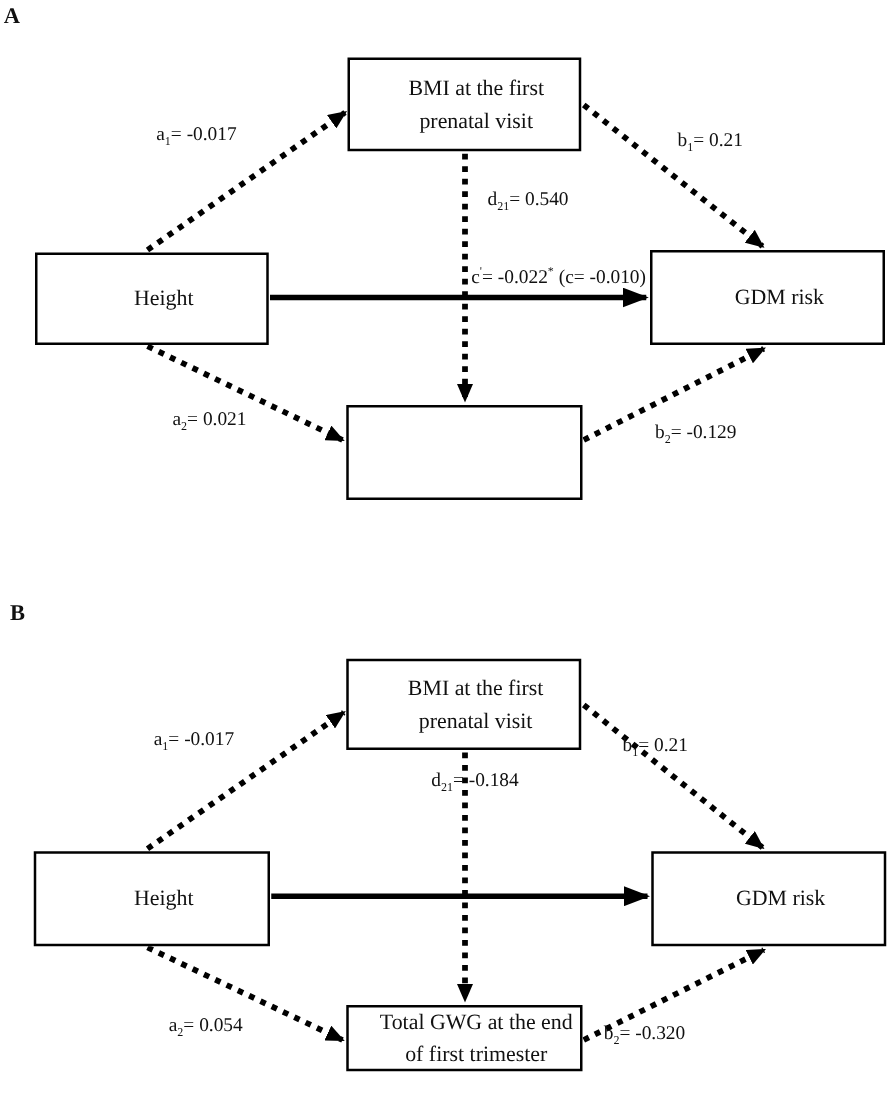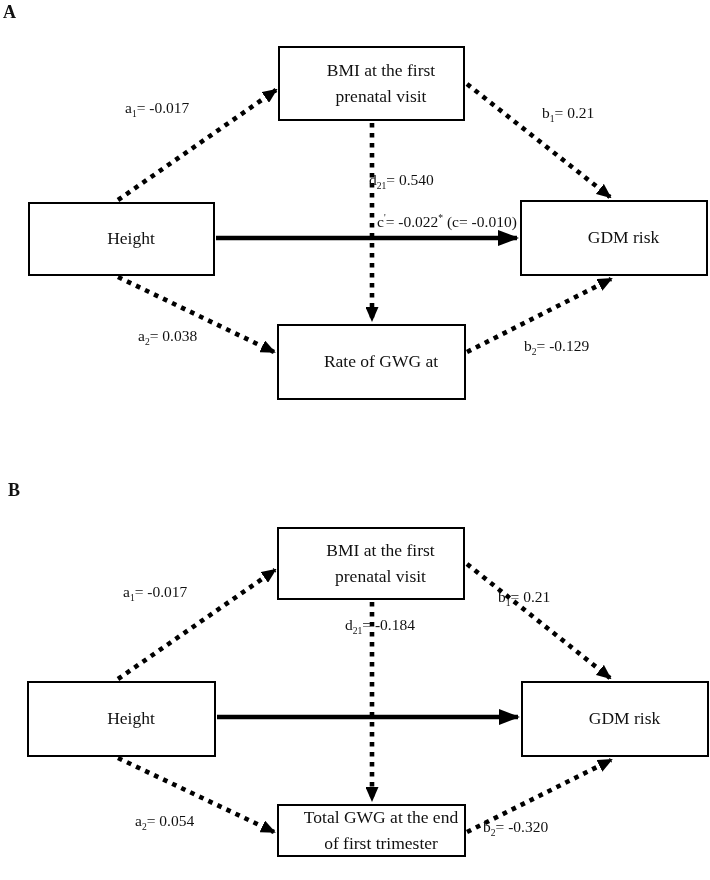--- a/index.html
+++ b/index.html
@@ -28,21 +28,21 @@
     position:absolute; font-weight:bold; font-size:18px; z-index:3;
     font-family:"Liberation Serif", serif;
   }
   
   #a-box-bmi    { left:278px; top:46px;  width:187px; height:75px; }
   #a-box-height { left:28px;  top:202px; width:187px; height:74px; }
   #a-box-gdm    { left:520px; top:200px; width:188px; height:76px; }
   #a-box-med2   { left:277px; top:324px; width:189px; height:76px; }
   #a-coef-a1  { left:125px; top:99px;  }
   #a-coef-b1  { left:542px; top:104px; }
-  #a-coef-d21 { left:369px; top:151px;margin-top:20px; }
+  #a-coef-d21 { left:390px; top:151px; }
   #a-coef-c   { left:377px; top:213px; }
   #a-coef-a2  { left:138px; top:327px; }
   #a-coef-b2  { left:524px; top:337px;text-align:right; }
   #a-letter { left:3px; top:2px; }
   
   #b-box-bmi    { left:277px; top:87px;  width:188px; height:73px; }
   #b-box-height { left:27px;  top:241px; width:189px; height:76px; }
   #b-box-gdm    { left:521px; top:241px; width:188px; height:76px; }
   #b-box-med2   { left:277px; top:364px; width:189px; height:53px; }
   #b-coef-a1  { left:123px; top:143px; }
@@ -80,28 +80,27 @@
     <span>BMI at the first</span>
     <span>prenatal visit</span>
   </div>
   <div class="box" id="a-box-height">
     <span>Height</span>
   </div>
   <div class="box" id="a-box-gdm">
     <span>GDM risk</span>
   </div>
   <div class="box" id="a-box-med2">
-    <span>Rate of GWG at</span>
   </div>
 
   <div class="coef" id="a-coef-a1"><span>a</span><sub>1</sub><span>= -0.017</span></div>
   <div class="coef" id="a-coef-b1"><span>b</span><sub>1</sub><span>= 0.21</span></div>
   <div class="coef" id="a-coef-d21"><span>d</span><sub>21</sub><span>= 0.540</span></div>
   <div class="coef" id="a-coef-c"><span>c</span><sup>'</sup><span>= -0.022</span><sup>*</sup> <span>(c= -0.010)</span></div>
-  <div class="coef" id="a-coef-a2"><span>a</span><sub>2</sub><span>= 0.038</span></div>
+  <div class="coef" id="a-coef-a2"><span>a</span><sub>2</sub><span>= 0.021</span></div>
   <div class="coef" id="a-coef-b2"><span>b</span><sub>2</sub><span>= -0.129</span></div>
 </div>
 
 <div class="panel" id="panel-b">
   <span class="panel-letter" id="b-letter">B</span>
 
   <svg class="arrows" width="710" height="440" viewBox="0 0 710 440">
     <defs>
       <marker id="headB" markerUnits="userSpaceOnUse" markerWidth="15" markerHeight="13" refX="13" refY="6.5" orient="auto">
         <path d="M0,0 L15,6.5 L0,13 Z" fill="#000"></path>

